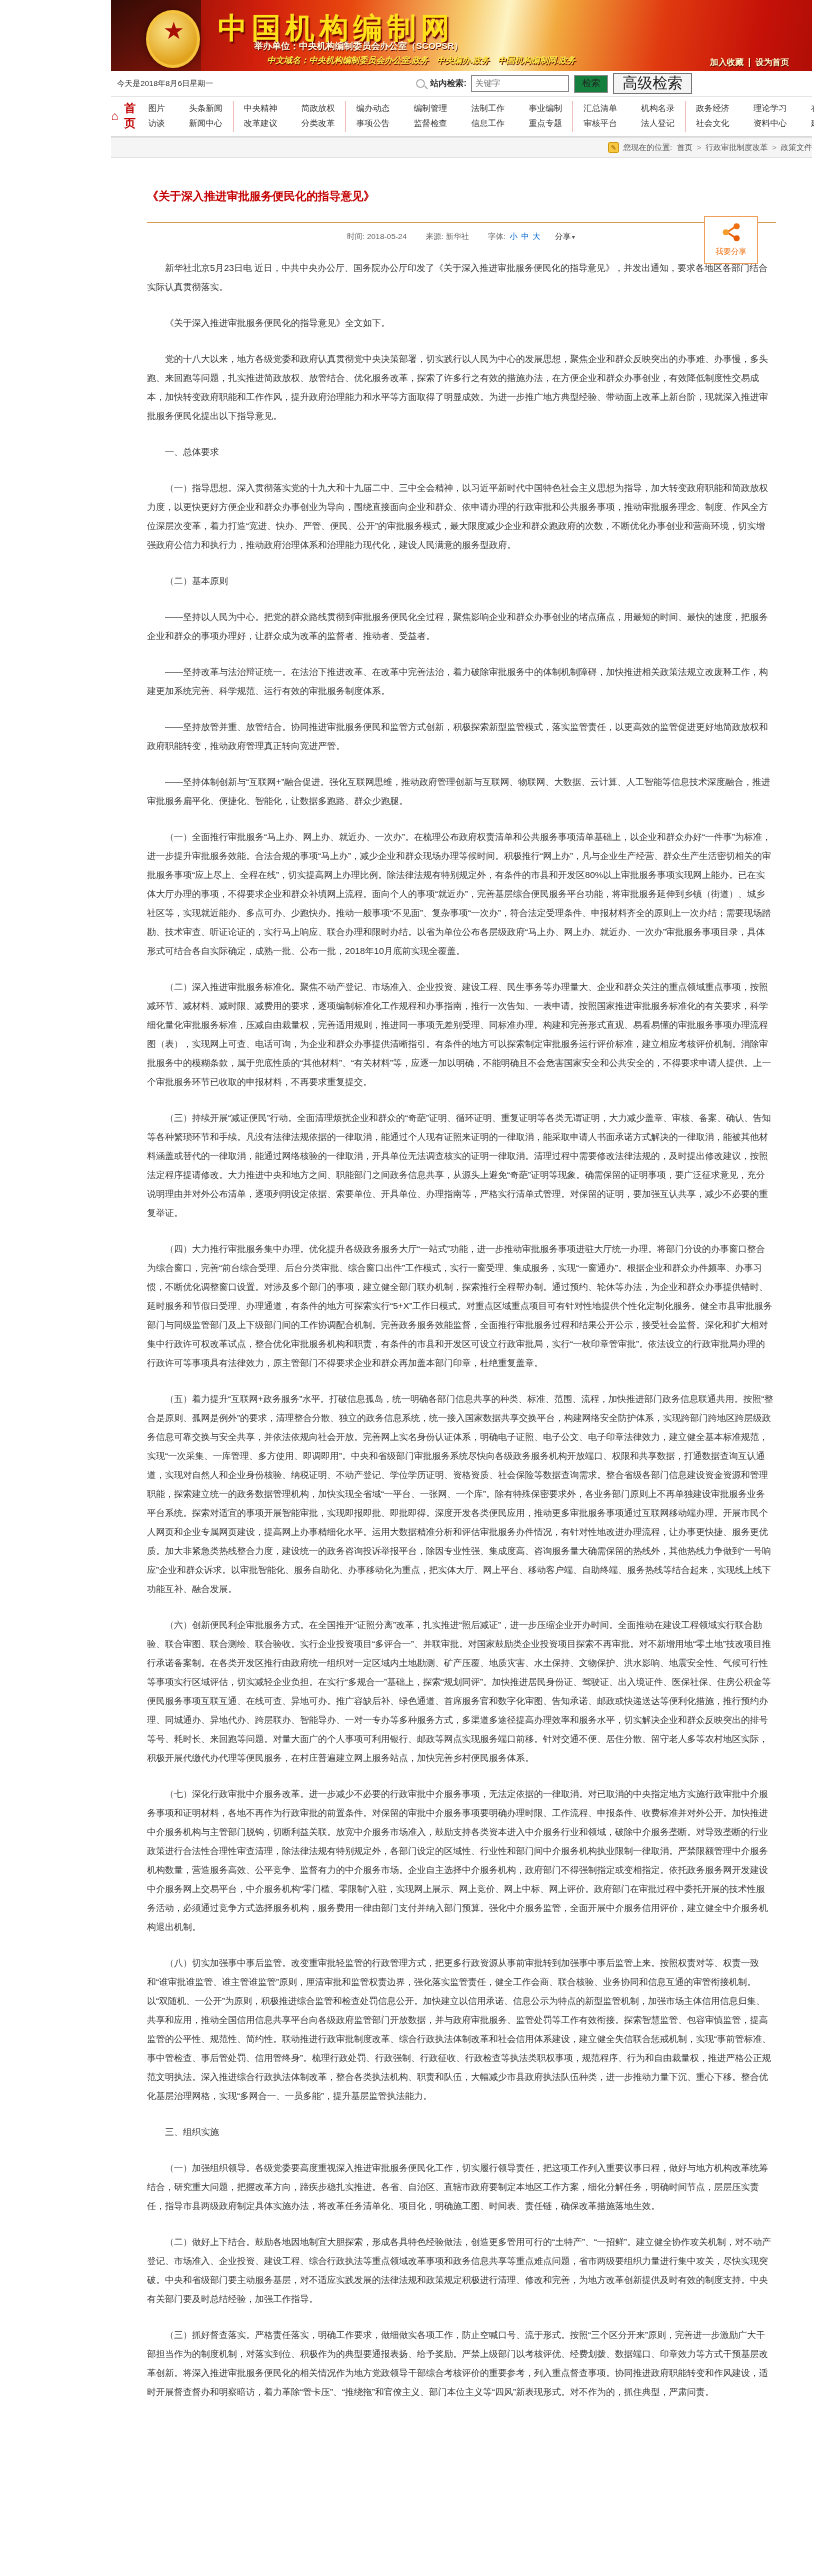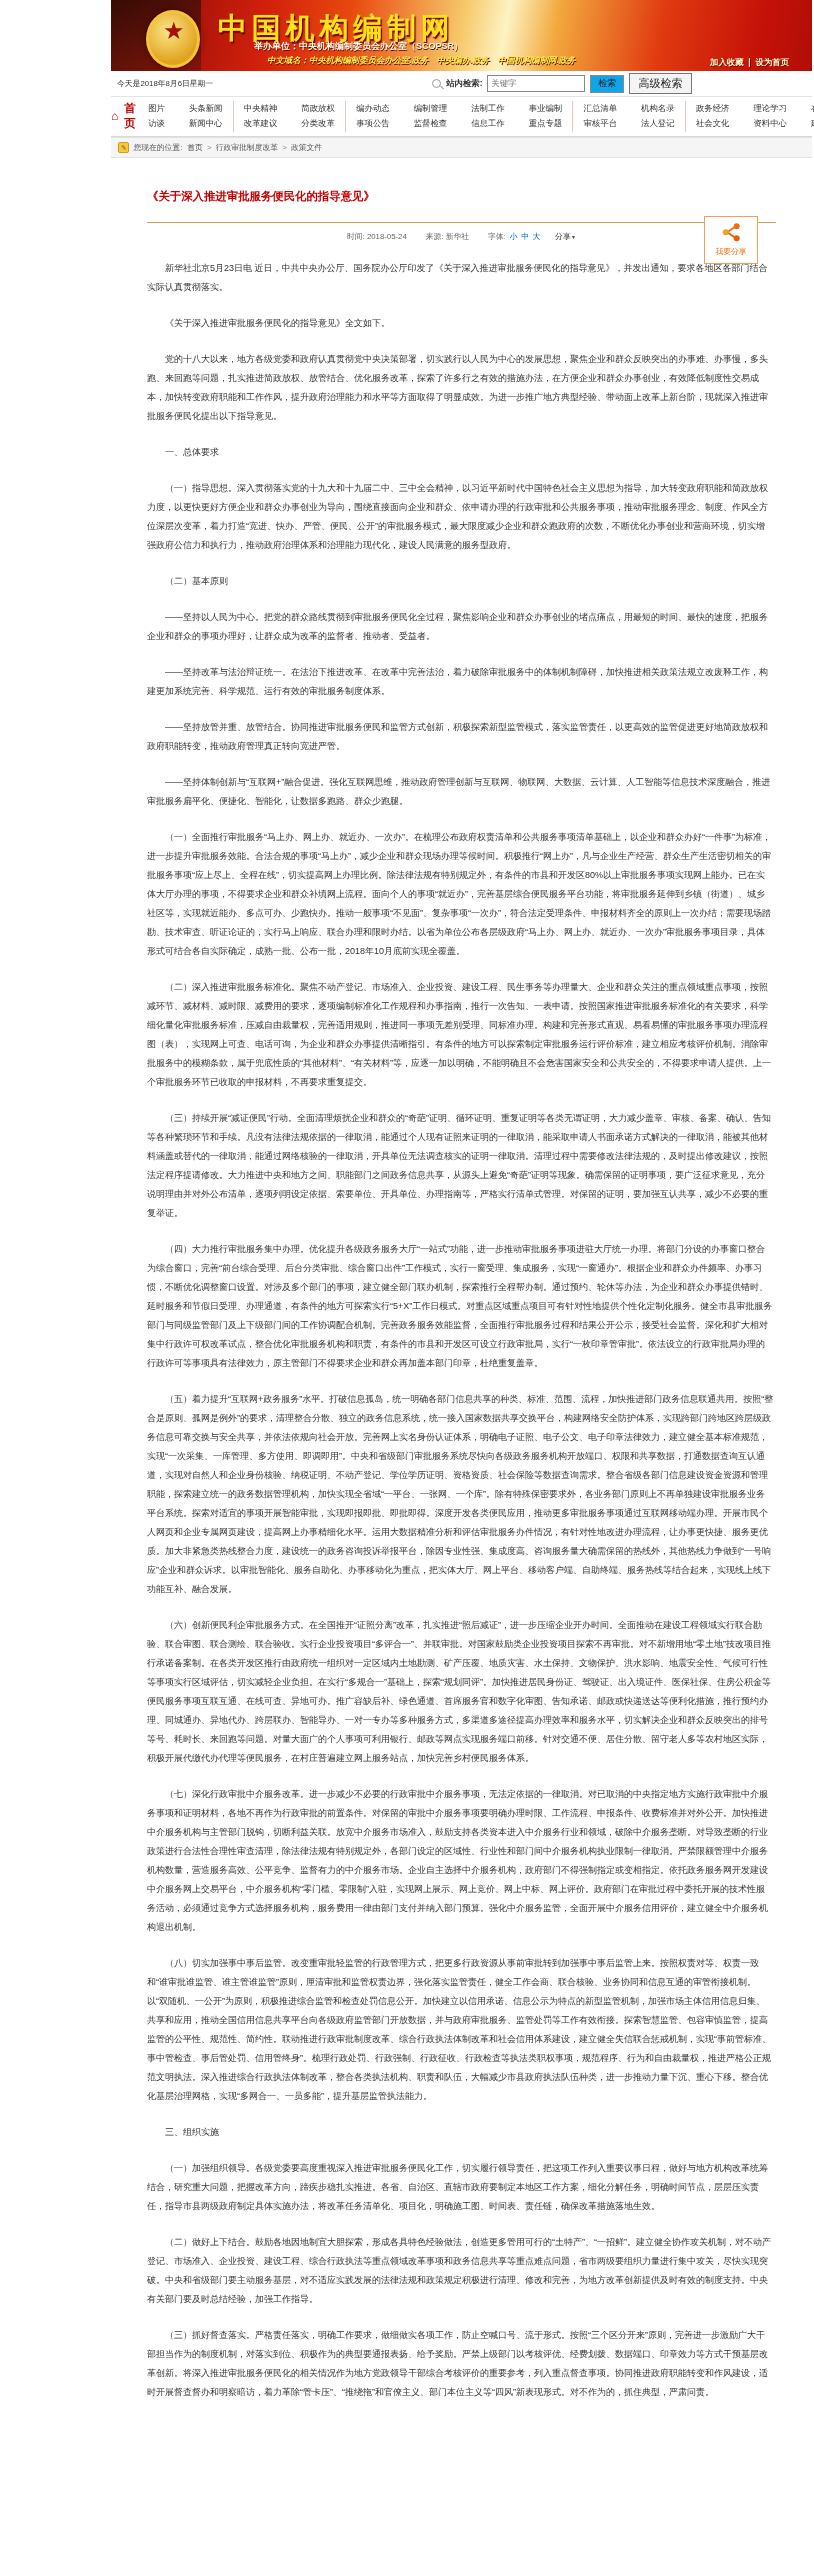--- a/index.html
+++ b/index.html
@@ -28,37 +28,37 @@
 
   
   .toolbar{display:flex;align-items:center;justify-content:space-between;height:25px;
     padding:0 0 0 6px;border-bottom:0.6px solid #e5e5e5;}
   .today{font-size:7.8px;color:#333;}
   .searchzone{display:flex;align-items:center;gap:4.8px;padding-right:120px;}
   .mag{width:7.8px;height:7.8px;border:1.2px solid #999;border-radius:50%;position:relative;display:inline-block;}
   .mag::after{content:'';position:absolute;width:4.2px;height:1.2px;background:#999;transform:rotate(45deg);right:-3.6px;bottom:-1.2px;}
   .search-label{font-size:8.4px;color:#333;font-weight:bold;}
   .search-input{width:90px;height:14.4px;border:0.6px solid #888;font-size:8.4px;padding:0 3px;}
-  .btn-search{height:18px;padding:0 7.2px;font-size:9px;background:#0ea5e9;border:0.6px solid #8a8a8a;color:#222;cursor:pointer;}
-  .btn-adv{height:21px;padding:0 8.4px;font-size:11px;background:#f4f4f4;border:1.2px solid #777;color:#222;cursor:pointer;}
+  .btn-search{height:18px;padding:0 7.2px;font-size:9px;background:#15803d;border:0.6px solid #8a8a8a;color:#222;cursor:pointer;}
+  .btn-adv{height:21px;padding:0 8.4px;font-size:15px;background:#f4f4f4;border:1.2px solid #777;color:#222;cursor:pointer;}
 
   
   .nav{display:flex;align-items:center;min-height:34px;background:#fff;border-bottom:0.6px solid #d9d9d9;padding:2.4px 0;}
   .nav-home{width:77px;display:flex;align-items:center;justify-content:center;gap:3.6px;
     color:#c00000;font-weight:bold;font-size:11.4px;letter-spacing:2.4px;}
   .home-icon{font-size:12px;color:#c00000;font-weight:normal;}
   .nav-groups{display:flex;flex:1;}
   .nav-group{padding:0 10.2px;}
   .nav-group + .nav-group{border-left:0.6px solid #f2bfbf;}
   .nav-line{display:flex;gap:24px;line-height:15.7px;font-size:8.4px;white-space:nowrap;}
   .nav-line a{color:#333;text-decoration:none;}
 
   
   .breadcrumb{display:flex;align-items:center;height:19px;background:#f5f5f5;
-    border-top:0.6px solid #e2e2e2;border-bottom:0.6px solid #e2e2e2;padding-left:7.2px;font-size:7.8px;color:#555;}
+    border-top:0.6px solid #e2e2e2;border-bottom:0.6px solid #e2e2e2;padding-left:7.2px;font-size:7.8px;color:#555;justify-content:flex-end;}
   .loc-icon{display:inline-block;width:9px;height:9px;background:#f7c740;border:0.6px solid #cf9b13;
     border-radius:1.8px;color:#8a5b00;font-size:6.6px;line-height:9px;text-align:center;margin-right:4.2px;}
   .bc-prefix{margin-right:4.8px;}
   .bc-item a{color:#555;text-decoration:none;}
   .bc-sep{margin:0 4.2px;color:#888;}
   .bc-item:first-of-type .bc-sep{display:none;}
 
   
   .article{position:relative;padding:25px 36px 24px;background:#fff;}
   .art-title{text-align:left;color:#c50000;font-size:11.4px;font-weight:bold;margin:6px 0 18px;}

